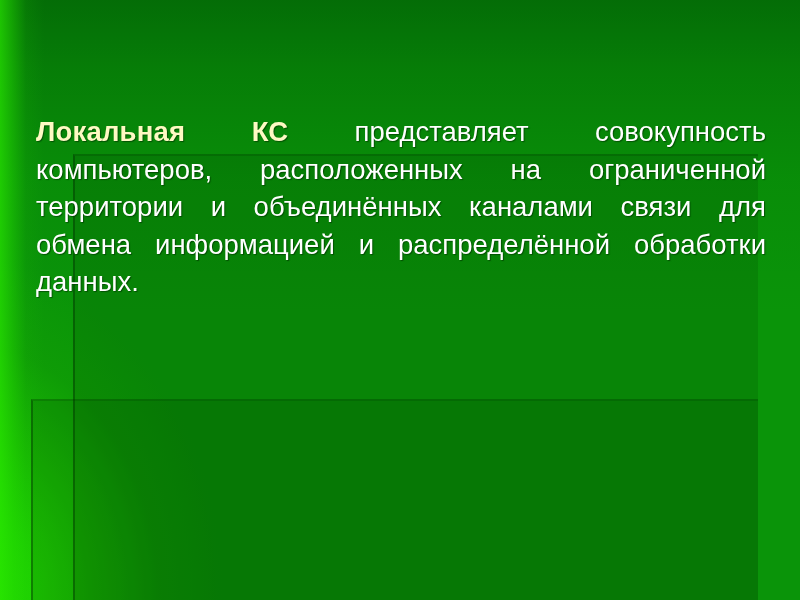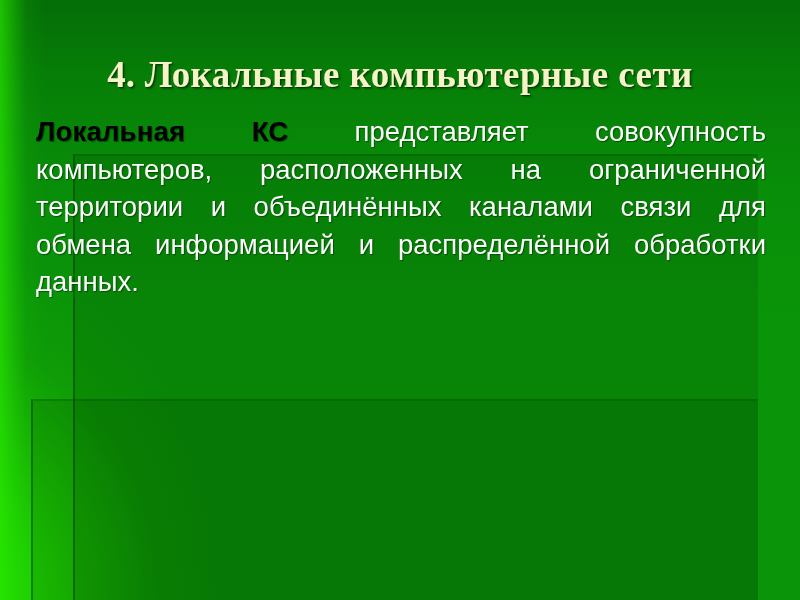--- a/index.html
+++ b/index.html
@@ -111,21 +111,21 @@
   }
   
   .justify-all {
     text-align: justify;
     text-align-last: justify;
   }
   .justify-all.last-free {
     text-align-last: left;
   }
   .lead {
-    color: #000000;
+    color: #fef9c3;
     font-weight: bold;
     letter-spacing: 0.2px;
   }
   .ul {
     text-decoration: underline;
     text-decoration-thickness: 2px;
     text-underline-offset: 3px;
   }
 </style>
 </head>
@@ -133,24 +133,20 @@
 
 <div id="slide">
 
   <div class="bg-layer bg-top-shade"></div>
   <div class="bg-layer bg-left-glow"></div>
   <div class="bg-layer bg-left-strip"></div>
 
   <div class="shadow-box" id="shadow-box-upper"></div>
   <div class="shadow-box" id="shadow-box-lower"></div>
 
-  <h1 id="title">
-    <span class="num">4.</span>
-    <span>Локальные компьютерные сети</span>
-  </h1>
 
   <div id="body-text">
 
     <p class="justify-all last-free">
       <span class="lead">Локальная КС</span><span> представляет совокупность компьютеров, расположенных на ограниченной территории и объединённых каналами связи для обмена информацией и распределённой обработки данных.</span>
     </p>
 
 
   </div>
 

